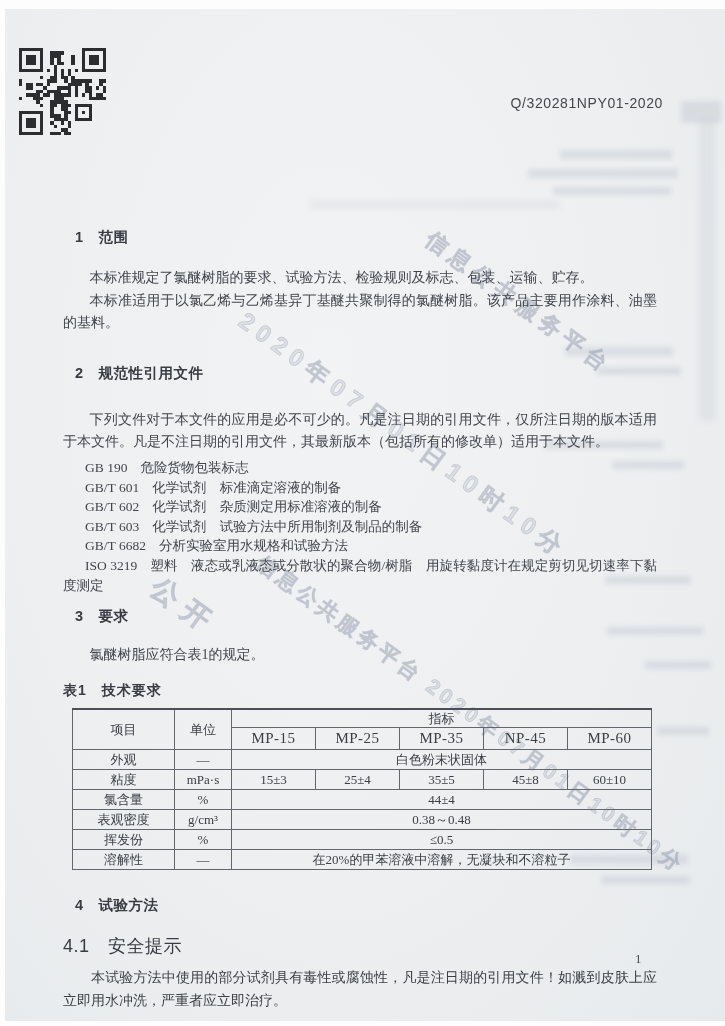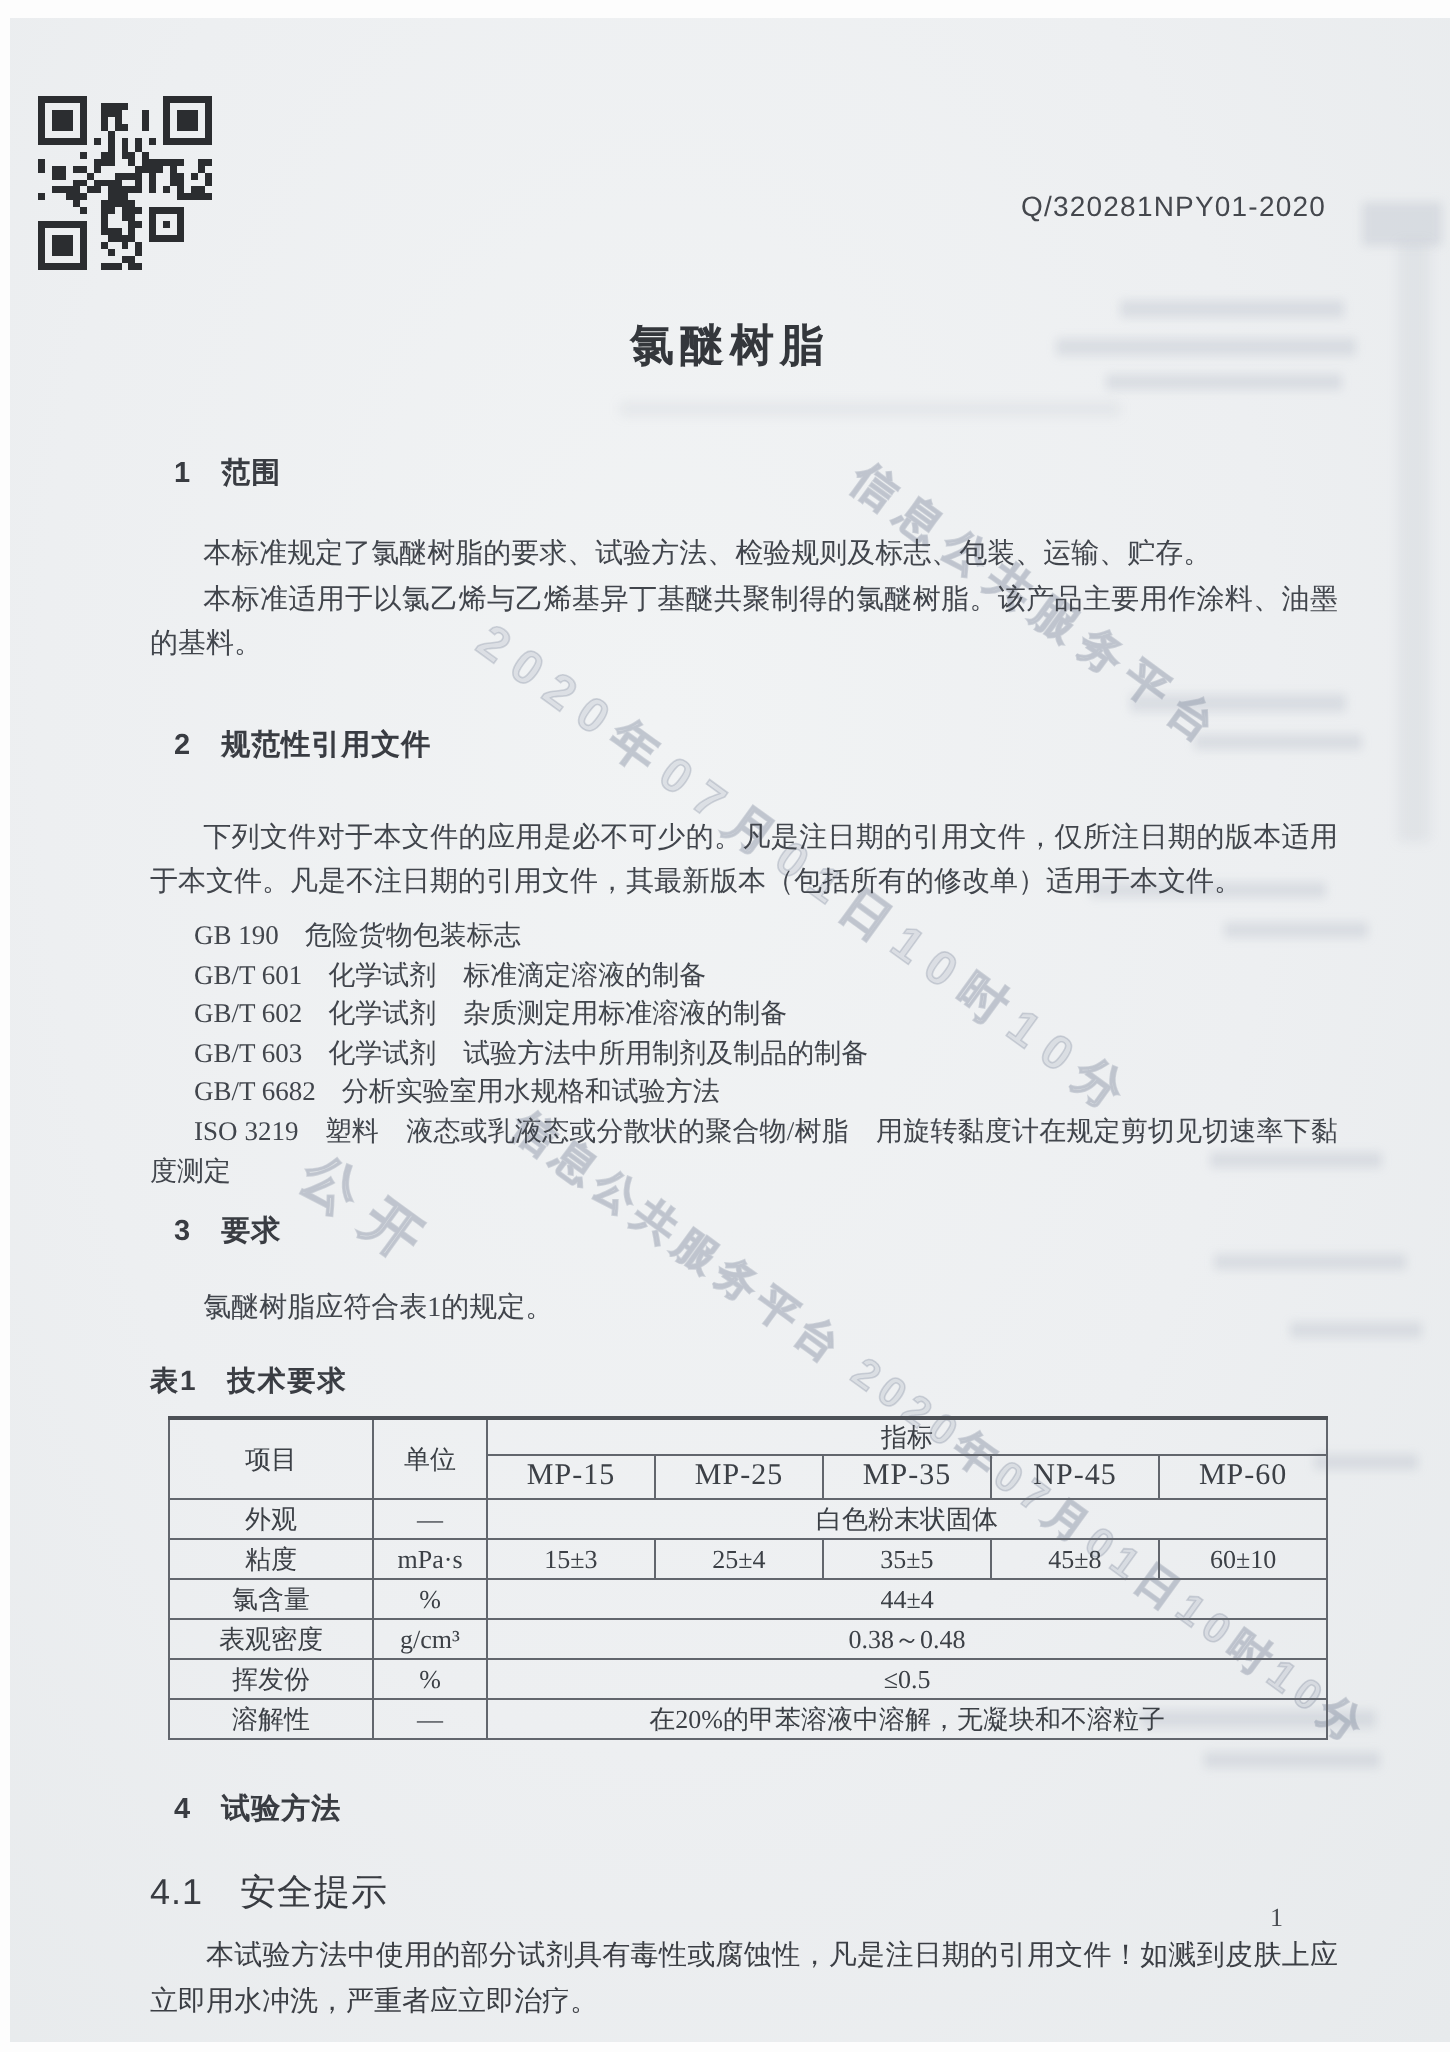--- a/index.html
+++ b/index.html
@@ -11,21 +11,21 @@
   
   .qr{position:absolute;left:14px;top:39px;width:87px;height:87px;}
   
   .docnum{position:absolute;top:86px;right:62px;font-family:"Liberation Sans",sans-serif;
           font-size:14px;letter-spacing:.6px;color:#44474d;}
   
   .title{position:absolute;top:149px;left:0;width:100%;margin:0;text-align:center;
          font-family:"Liberation Sans",sans-serif;font-size:22px;font-weight:700;
          letter-spacing:3px;color:#34373c;}
   
-  .content{position:absolute;left:70px;top:218px;width:594px;font-size:14px;line-height:22px;
+  .content{position:absolute;left:58px;top:218px;width:594px;font-size:14px;line-height:22px;
            text-align:justify;z-index:2;}
   .content h2{font-family:"Liberation Sans",sans-serif;font-size:14.5px;line-height:20px;
               font-weight:600;color:#393c42;margin:0 0 0 12px;letter-spacing:.5px;}
   .content h3{font-family:"Liberation Sans",sans-serif;font-size:18px;line-height:20px;
               font-weight:400;color:#393c42;margin:21px 0 0 0;letter-spacing:.5px;}
   p.body{margin:20px 0 0 0;text-indent:1.9em;}
   p.body.tight{margin-top:1px;}
   #s2-heading{margin-top:29px;}
   #s2-intro{margin-top:26px;}
   .refs{margin-top:5px;font-size:13.5px;line-height:19.6px;}
@@ -347,21 +347,20 @@
         <rect x="6" y="24" width="1" height="1" fill="#2b2d30"></rect>
         <rect x="9" y="24" width="1" height="1" fill="#2b2d30"></rect>
         <rect x="10" y="24" width="1" height="1" fill="#2b2d30"></rect>
         <rect x="11" y="24" width="1" height="1" fill="#2b2d30"></rect>
         <rect x="13" y="24" width="1" height="1" fill="#2b2d30"></rect>
         <rect x="14" y="24" width="1" height="1" fill="#2b2d30"></rect>
       </svg>
 
     <div class="docnum">Q/320281NPY01-2020</div>
 
-    <h1 class="title">氯醚树脂</h1>
 
     <div class="content">
 
       <h2 id="s1-heading">1　范围</h2>
       <p class="body">本标准规定了氯醚树脂的要求、试验方法、检验规则及标志、包装、运输、贮存。</p>
       <p class="body tight">本标准适用于以氯乙烯与乙烯基异丁基醚共聚制得的氯醚树脂。该产品主要用作涂料、油墨的基料。</p>
 
       <h2 id="s2-heading">2　规范性引用文件</h2>
       <p class="body" id="s2-intro">下列文件对于本文件的应用是必不可少的。凡是注日期的引用文件，仅所注日期的版本适用于本文件。凡是不注日期的引用文件，其最新版本（包括所有的修改单）适用于本文件。</p>
 

